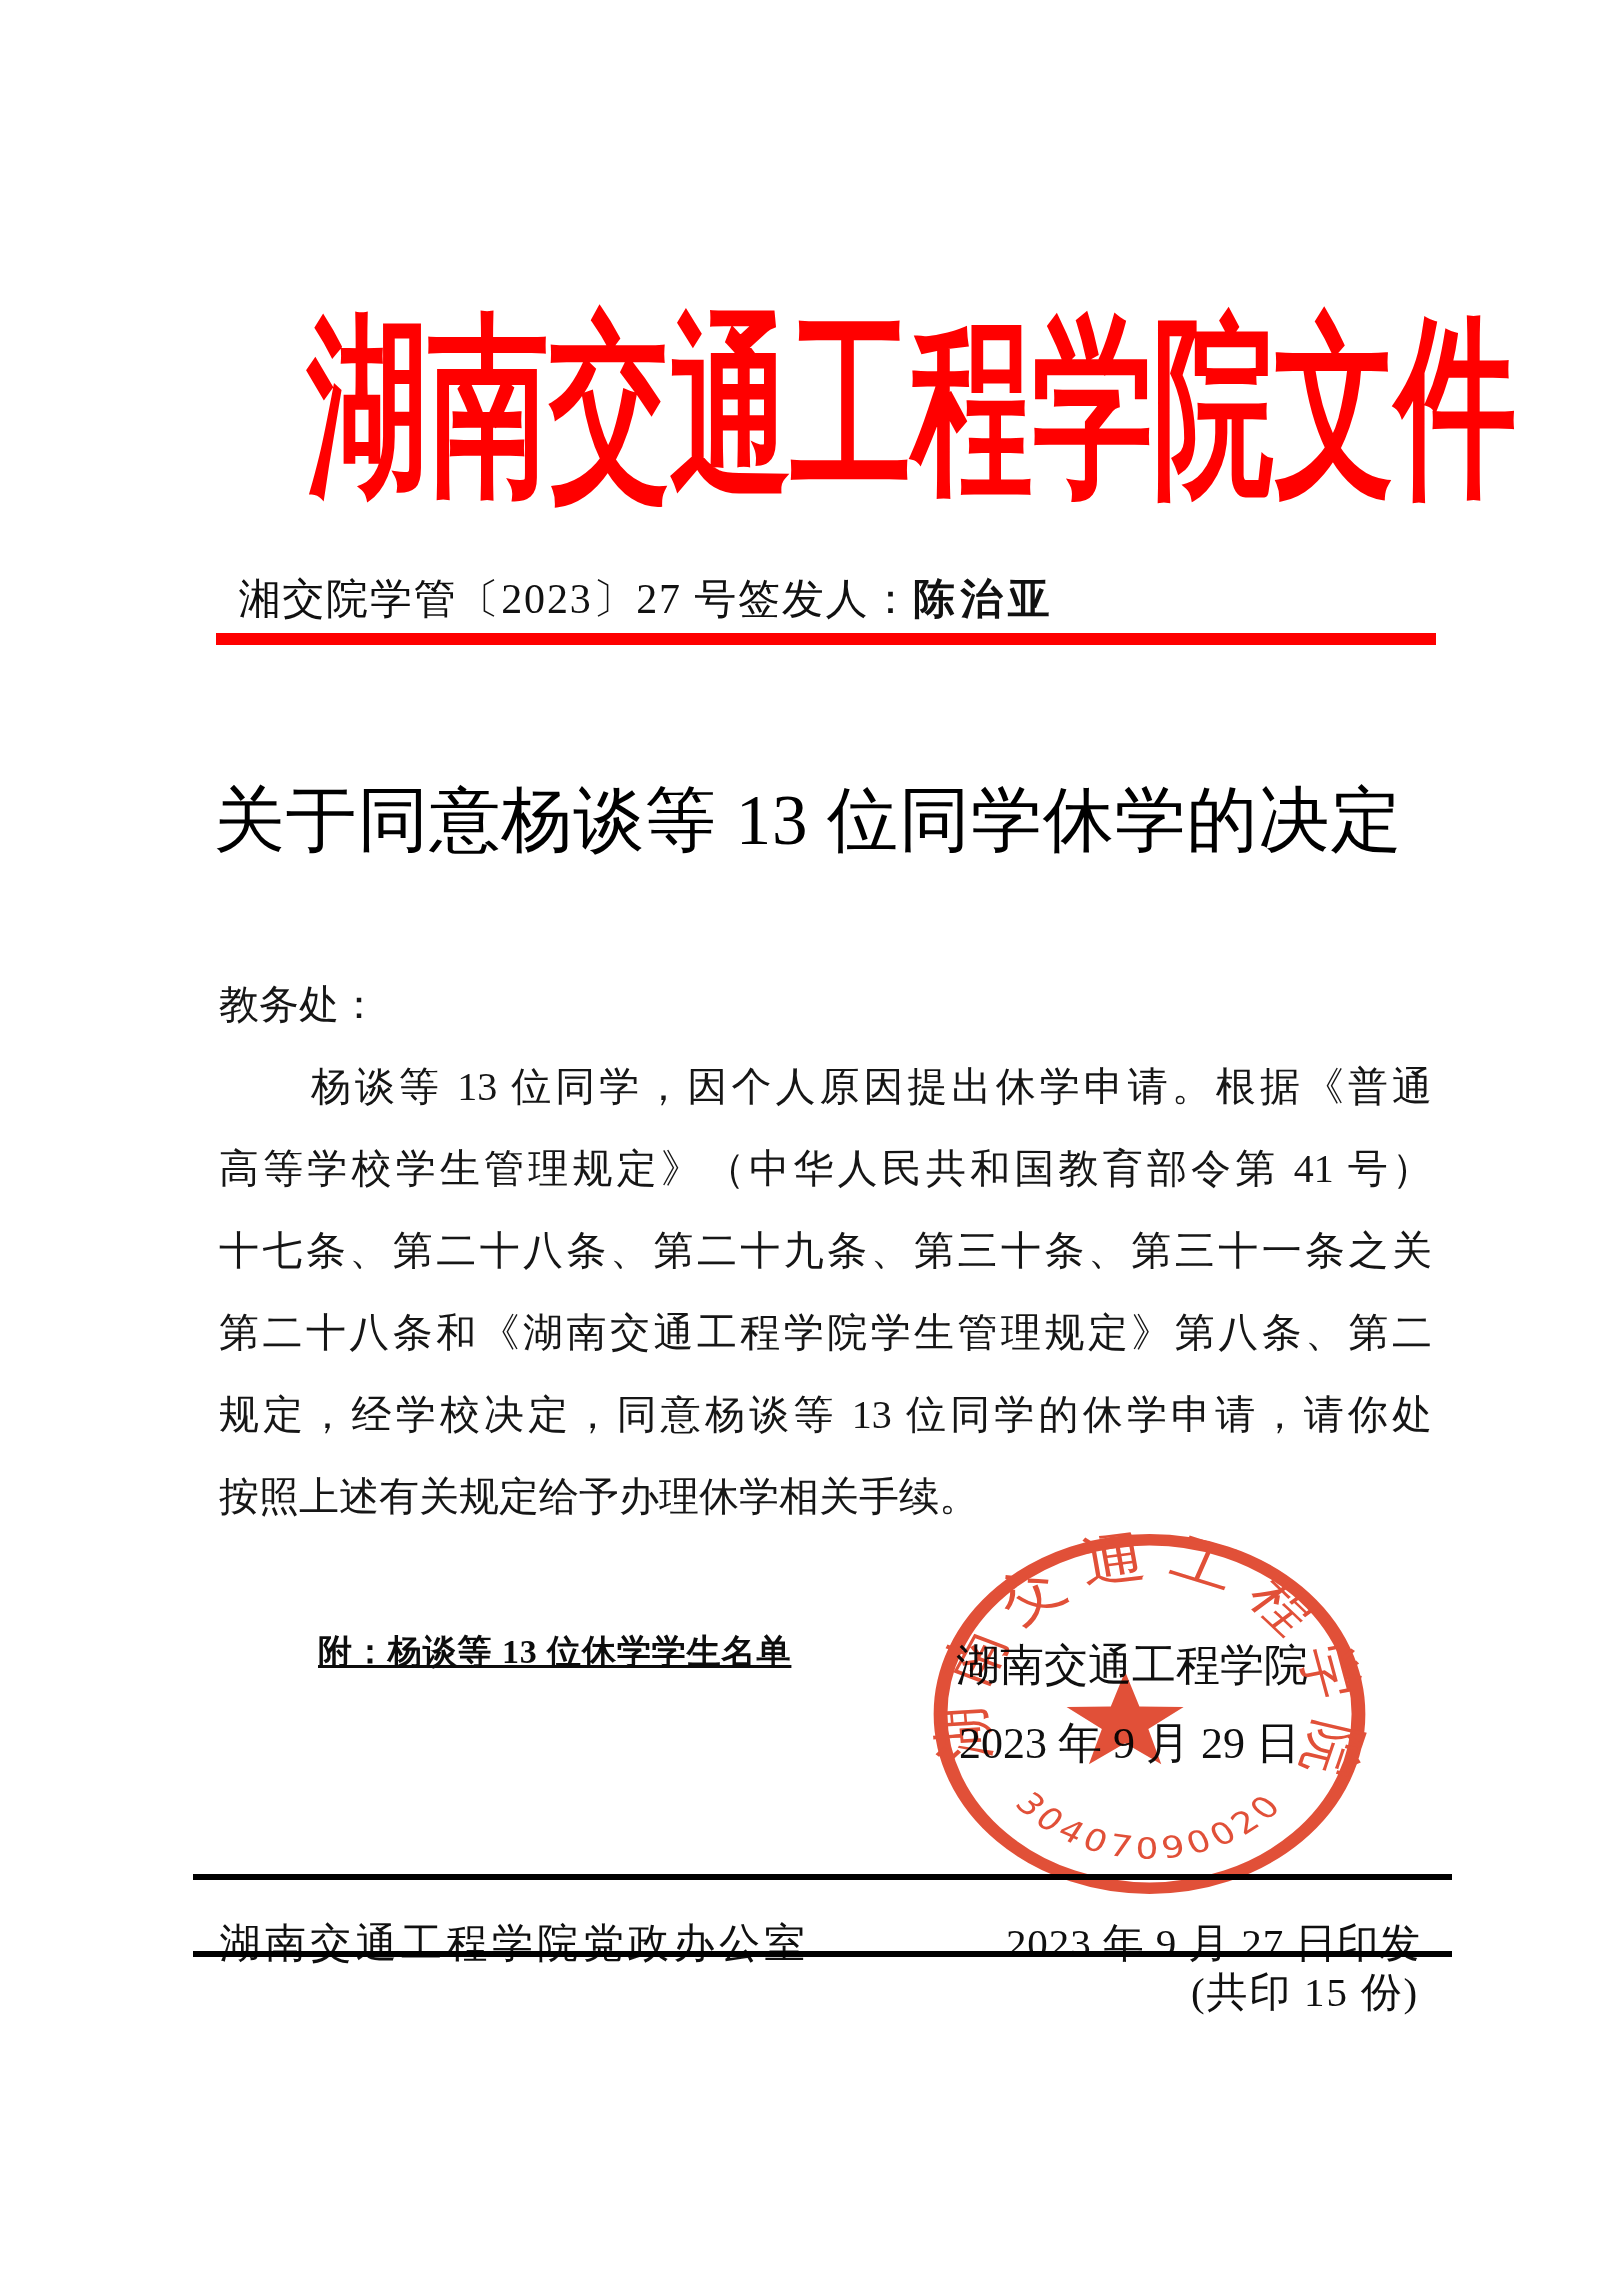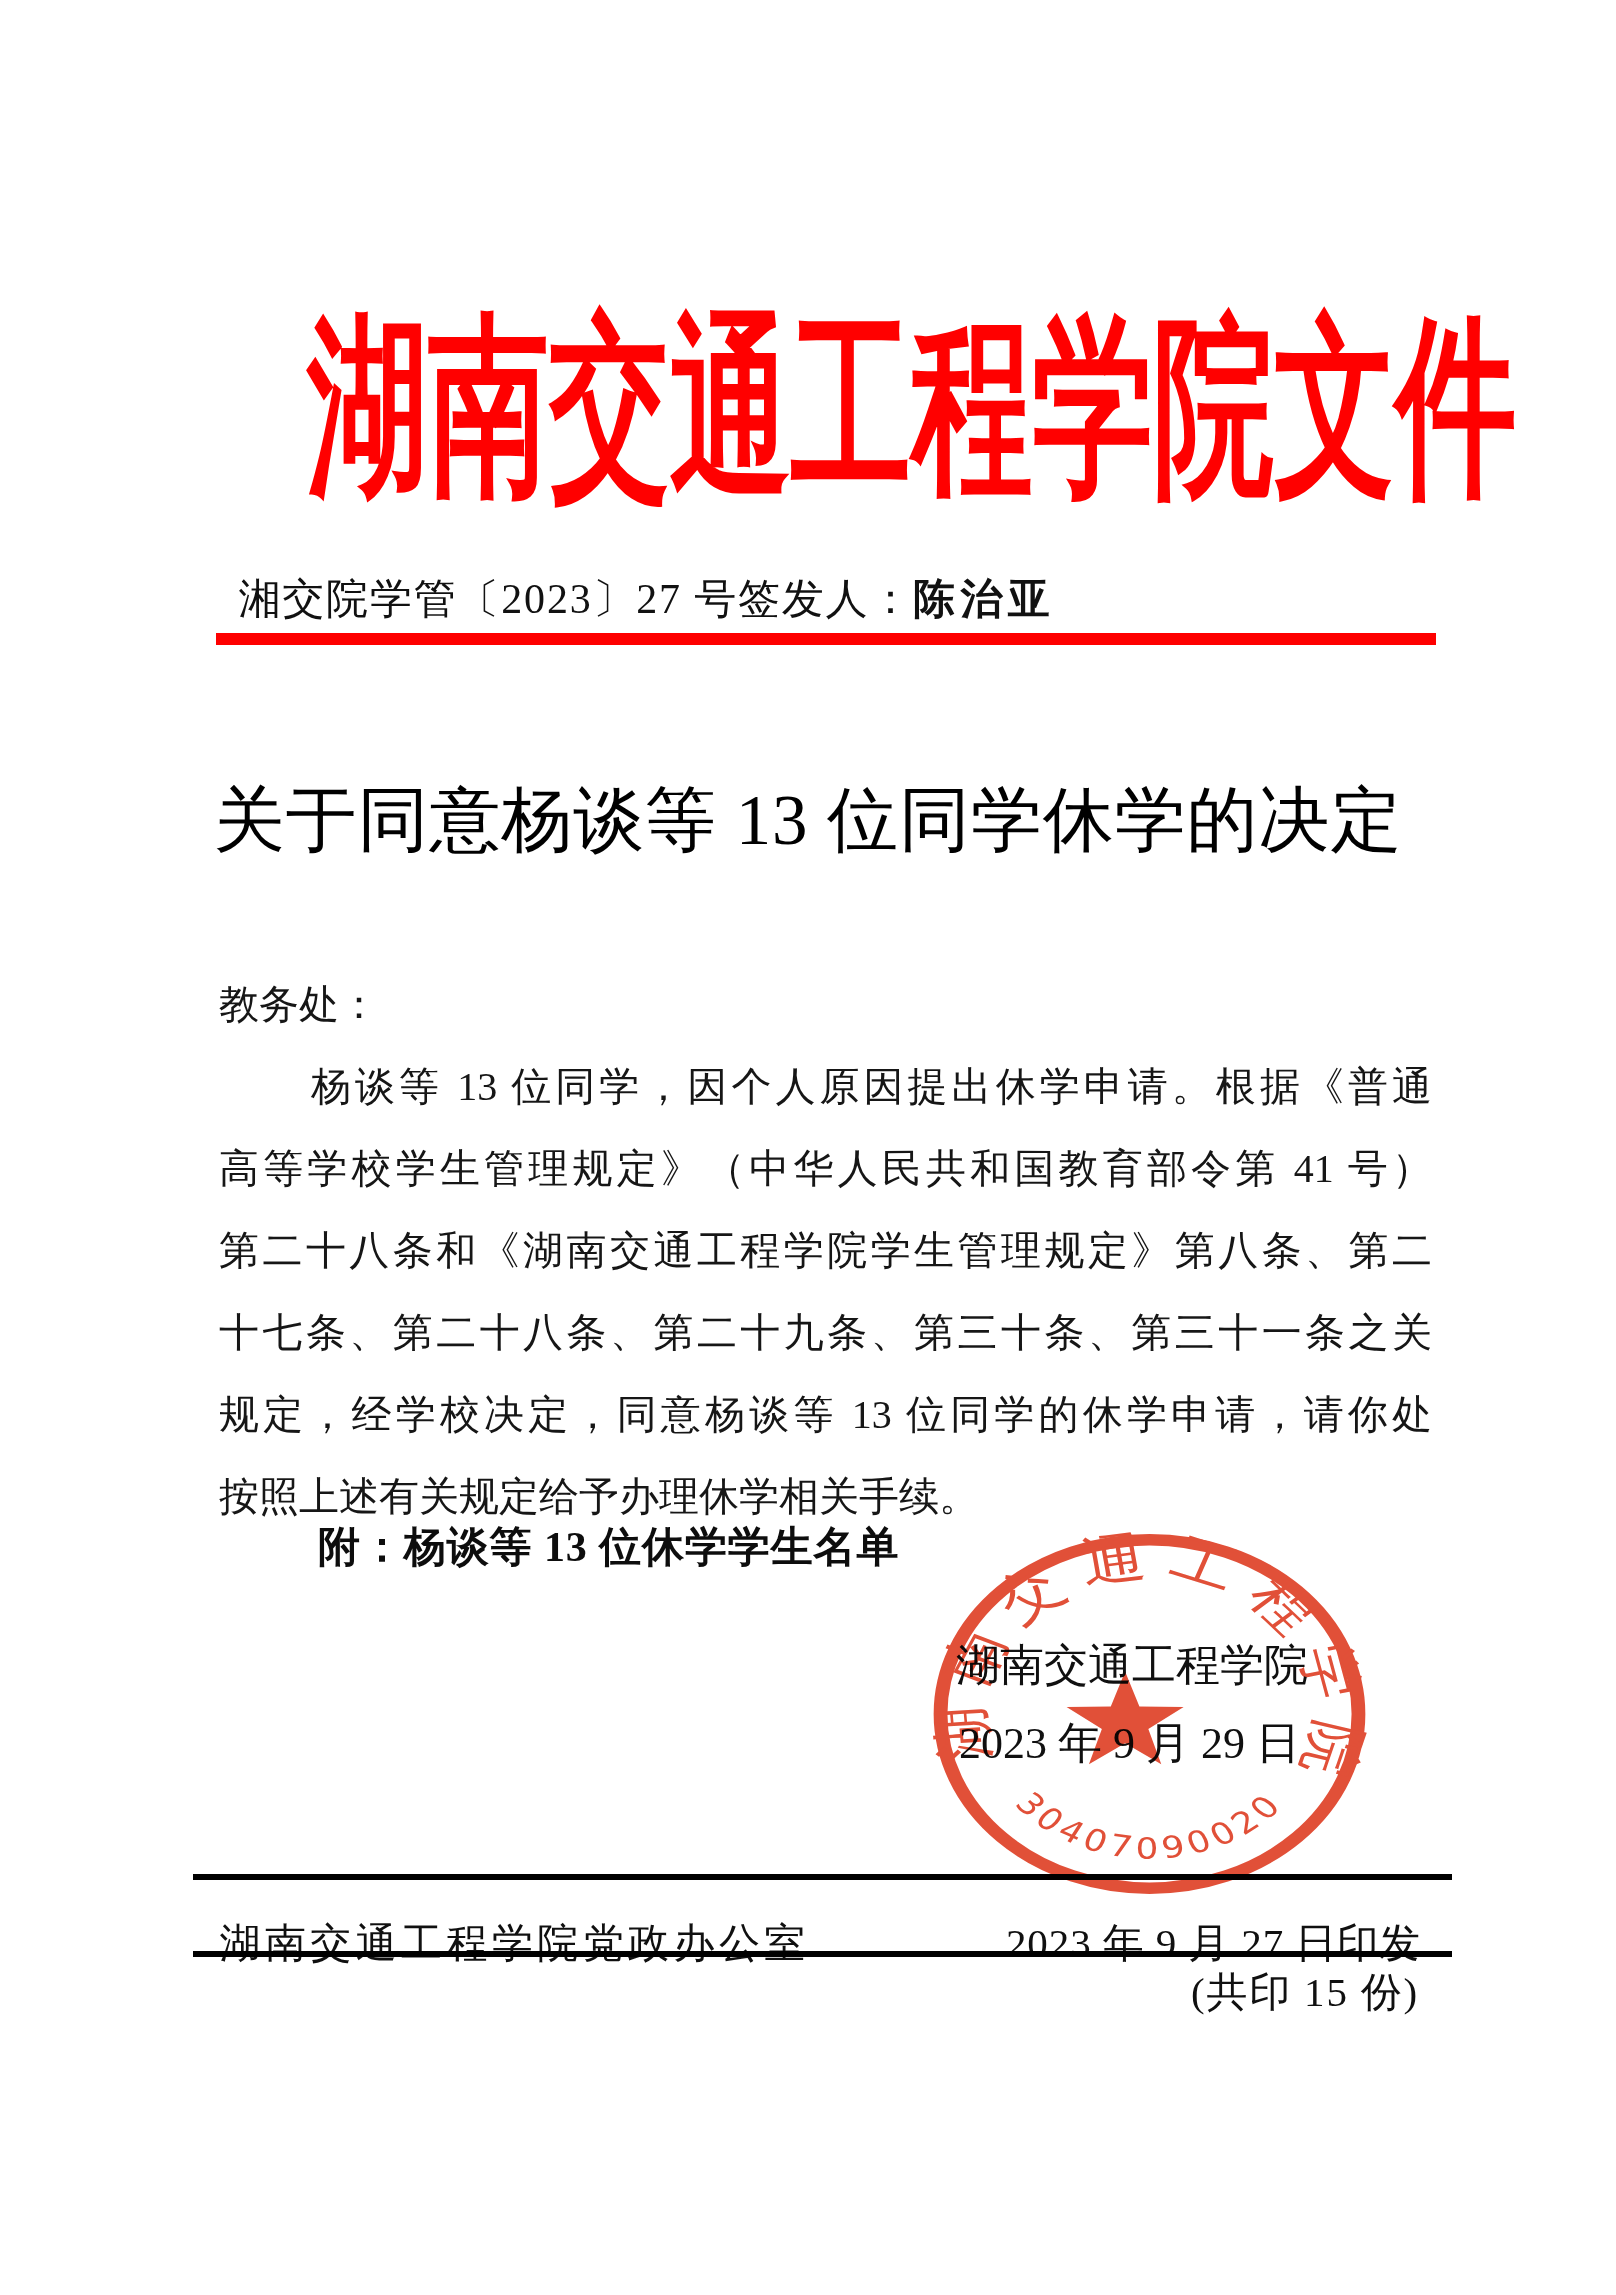--- a/index.html
+++ b/index.html
@@ -51,23 +51,23 @@
     color:#161616;
   }
   .body-line{white-space:nowrap;}
   .body-line.just{
     white-space:normal;
     text-align:justify;
     text-align-last:justify;
   }
   .body-line.indent{text-indent:92px;}
   .attachment{
-    position:absolute;top:1520px;left:318px;
-    font-size:42px;line-height:55px;font-weight:bold;
-    color:#0d0d0d;letter-spacing:0.9px;
+    position:absolute;top:1624px;left:318px;
+    font-size:34px;line-height:55px;font-weight:bold;
+    color:#0d0d0d;letter-spacing:0.9px;text-decoration:underline;
   }
   
   .sig-org{
     position:absolute;top:1641px;left:955px;width:354px;
     font-size:44px;line-height:50px;text-align:center;
     letter-spacing:0px;color:#101010;white-space:nowrap;
   }
   .sig-date{
     position:absolute;top:1719px;left:944px;width:371px;
     font-size:44px;line-height:50px;text-align:center;
@@ -113,22 +113,22 @@
   </div>
 
   <div class="red-rule"></div>
 
   <h1 class="doc-title">关于同意杨谈等 13 位同学休学的决定</h1>
 
   <div class="body-block">
     <div class="body-line">教务处：</div>
     <div class="body-line just indent">杨谈等 13 位同学，因个人原因提出休学申请。根据《普通</div>
     <div class="body-line just">高等学校学生管理规定》（中华人民共和国教育部令第 41 号）</div>
+    <div class="body-line just">十七条、第二十八条、第二十九条、第三十条、第三十一条之关</div>
     <div class="body-line just">第二十八条和《湖南交通工程学院学生管理规定》第八条、第二</div>
-    <div class="body-line just">十七条、第二十八条、第二十九条、第三十条、第三十一条之关</div>
     <div class="body-line just">规定，经学校决定，同意杨谈等 13 位同学的休学申请，请你处</div>
     <div class="body-line">按照上述有关规定给予办理休学相关手续。</div>
   </div>
 
   <div class="attachment">附：杨谈等 13 位休学学生名单</div>
 
   <div class="sig-org">湖南交通工程学院</div>
   <div class="sig-date">2023 年 9 月 29 日</div>
 
   <svg class="seal" width="495" height="416" viewBox="-280 -235 560 470">

